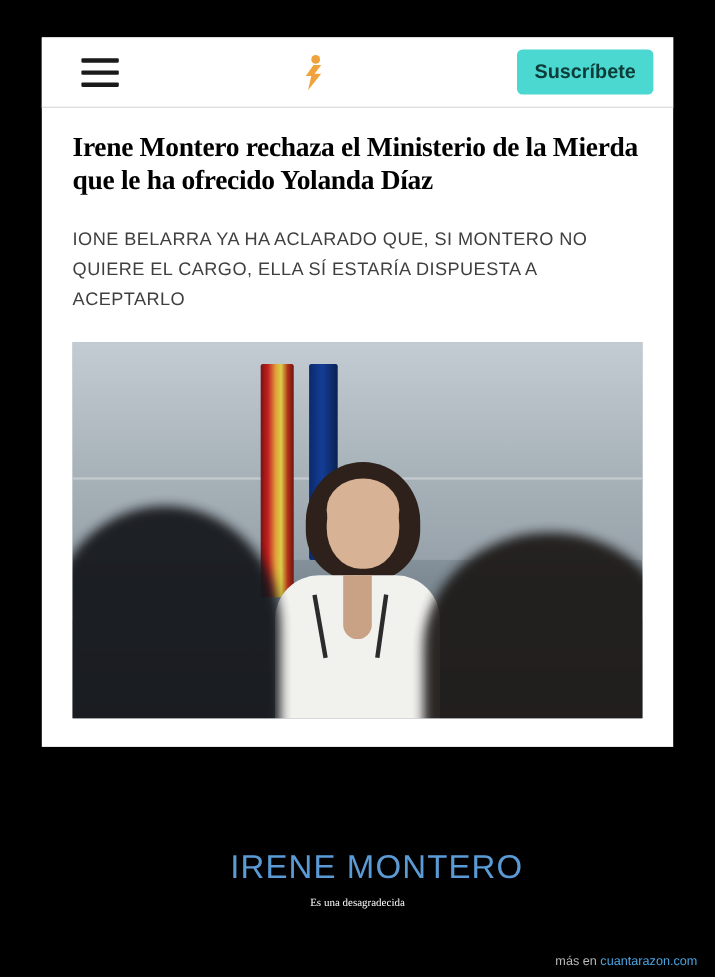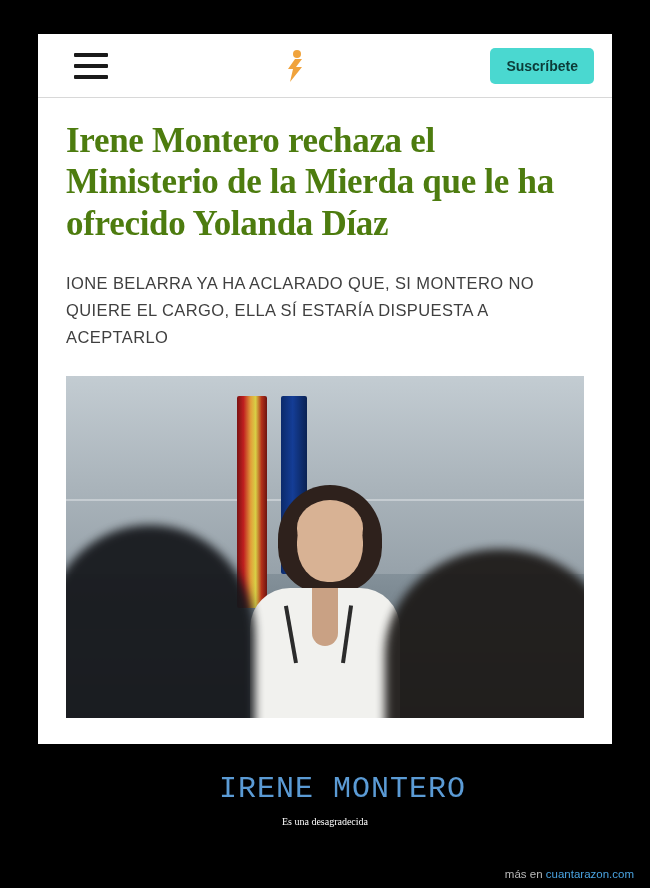--- a/index.html
+++ b/index.html
@@ -81,42 +81,42 @@
     width: 26px;
     height: 34px;
     margin-left: 2px;
     position: relative;
     flex: 0 0 auto;
   }
 
   .subscribe-btn {
     background: #4ad8d0;
     color: #0c3b38;
-    font-size: 14px;
+    font-size: 18px;
     font-weight: bold;
     border: none;
     border-radius: 5px;
     padding: 10px 16px;
     cursor: pointer;
     white-space: nowrap;
     font-family: "Liberation Sans", sans-serif;
     text-align: right;
   }
 
   
   .article-body {
     padding: 22px 28px 26px 28px;
   }
 
   .headline {
     font-family: "Liberation Serif", serif;
     font-weight: bold;
-    font-size: 35px;
+    font-size: 25px;
     line-height: 1.18;
-    color: #4d7c0f;
+    color: #000000;
     margin: 0 0 26px 0;
     letter-spacing: -0.3px;
   }
 
   .standfirst {
     font-family: "Liberation Sans", sans-serif;
     font-size: 16.5px;
     line-height: 1.65;
     color: #3f3f3f;
     letter-spacing: 0.4px;
@@ -239,21 +239,21 @@
   }
 
   
   .caption-block {
     position: absolute;
     left: 0; right: 0;
     top: 772px;
     text-align: center;
   }
   .caption-title {
-    font-family: Liberation Mono, monospace;
+    font-family: Liberation Sans, sans-serif;
     font-size: 30px;
     color: #5b9bd5;
     letter-spacing: 1px;
     margin: 0;
     padding-left: 35px;
   }
   .caption-sub {
     font-family: "Liberation Serif", serif;
     font-size: 10px;
     color: #ffffff;

